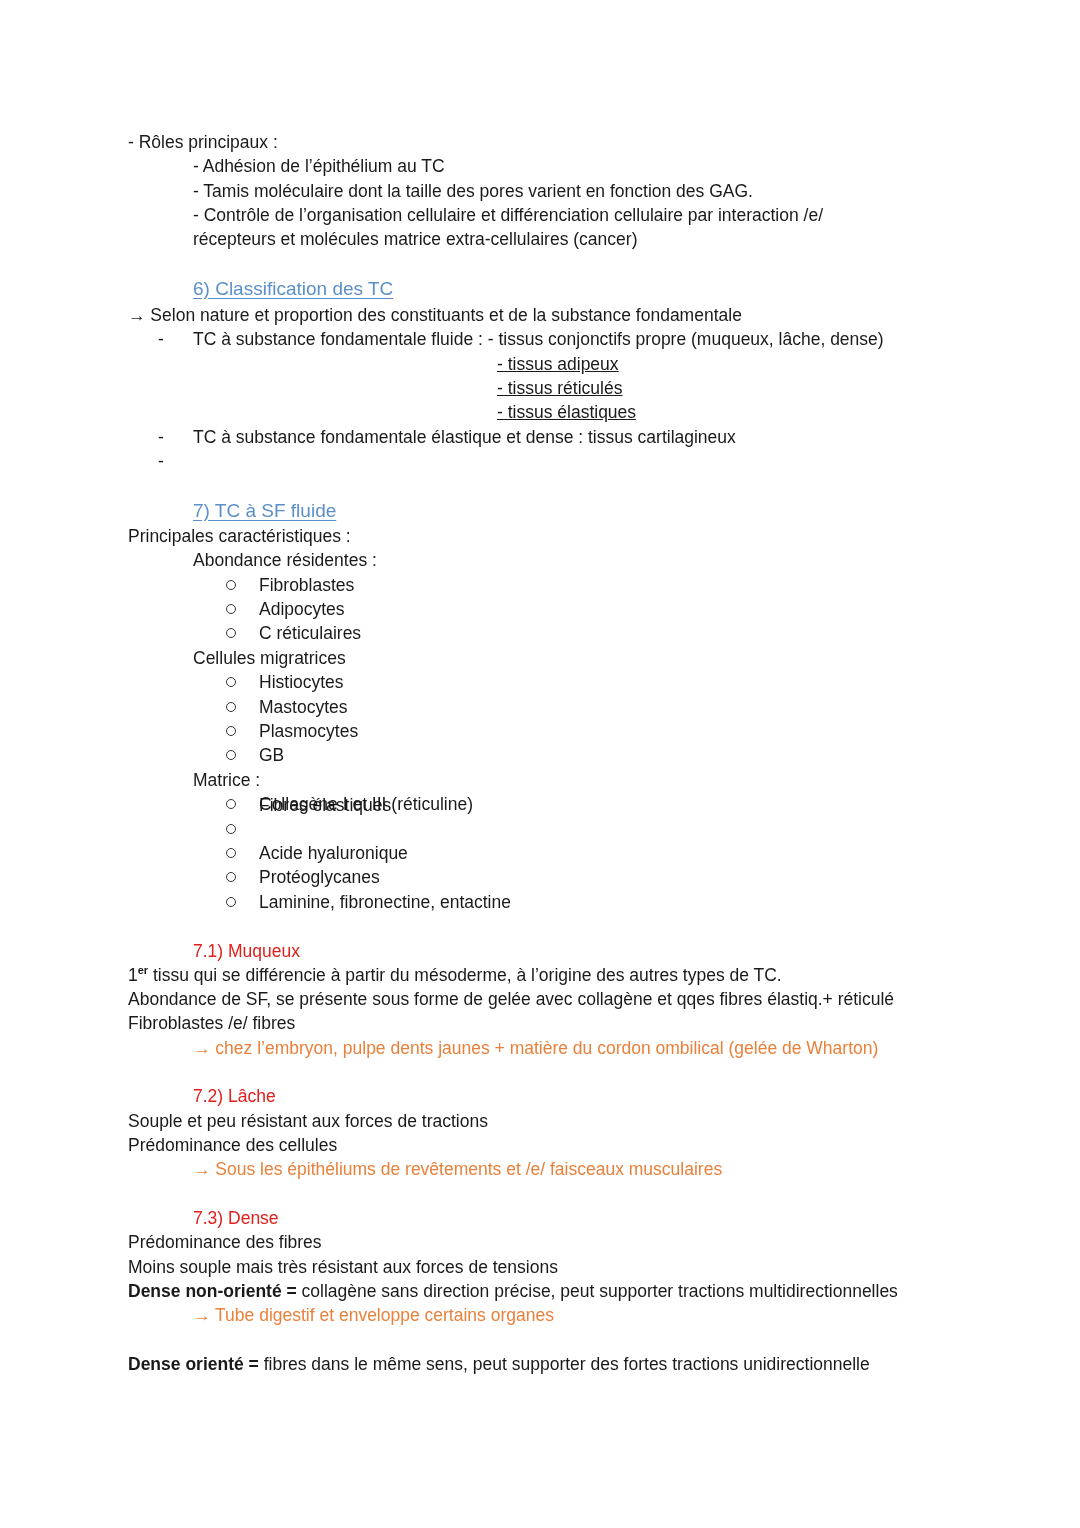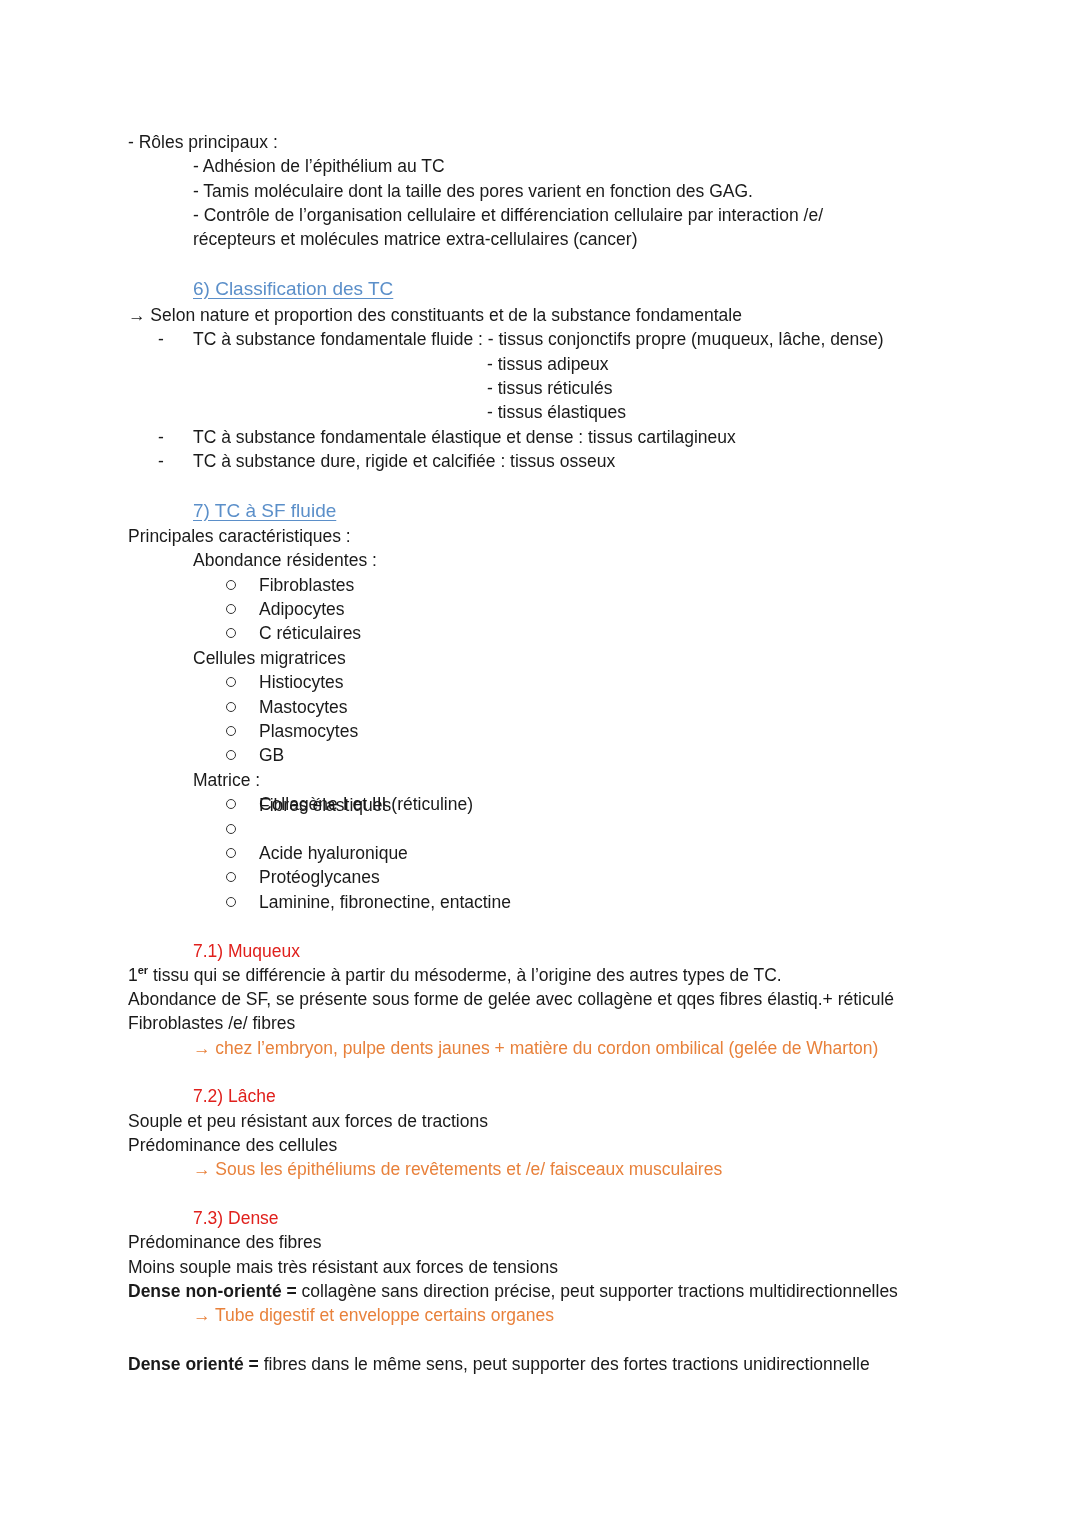--- a/index.html
+++ b/index.html
@@ -25,21 +25,21 @@
     }
     .line {
       position: absolute;
       white-space: nowrap;
       line-height: 24px;
       height: 24px;
     }
     .x0 { left: 128px; }
     .x1 { left: 193px; }
     .x-dash { left: 158px; }
-    .x-col2 { left: 487px; }
+    .x-col2 { left: 497px; text-decoration: underline; }
     .x-bullet { left: 226px; }
     .x-bullet-text { left: 259px; }
     .h-blue {
       color: #5b8fc9;
       text-decoration: underline;
       text-underline-offset: 3px;
       font-size: 19px;
     }
     .h-red {
       color: #e0201c;
@@ -75,21 +75,20 @@
 
   <div class="line x-dash" style="top:327px">-</div>
   <div class="line x1" style="top:327px">TC à substance fondamentale fluide : - tissus conjonctifs propre (muqueux, lâche, dense)</div>
   <div class="line x-col2" style="top:352px">- tissus adipeux</div>
   <div class="line x-col2" style="top:376px">- tissus réticulés</div>
   <div class="line x-col2" style="top:400px">- tissus élastiques</div>
 
   <div class="line x-dash" style="top:425px">-</div>
   <div class="line x1" style="top:425px">TC à substance fondamentale élastique et dense : tissus cartilagineux</div>
   <div class="line x-dash" style="top:449px">-</div>
-  <div class="line x1" style="top:449px">TC à substance dure, rigide et calcifiée : tissus osseux</div>
 
   <div class="line x1 h-blue" style="top:499px">7) TC à SF fluide</div>
   <div class="line x0" style="top:524px">Principales caractéristiques :</div>
 
   <div class="line x1" style="top:548px">Abondance résidentes :</div>
   <div class="line x-bullet" style="top:573px"><span class="bullet-o"></span></div>
   <div class="line x-bullet-text" style="top:573px">Fibroblastes</div>
   <div class="line x-bullet" style="top:597px"><span class="bullet-o"></span></div>
   <div class="line x-bullet-text" style="top:597px">Adipocytes</div>
   <div class="line x-bullet" style="top:621px"><span class="bullet-o"></span></div>

